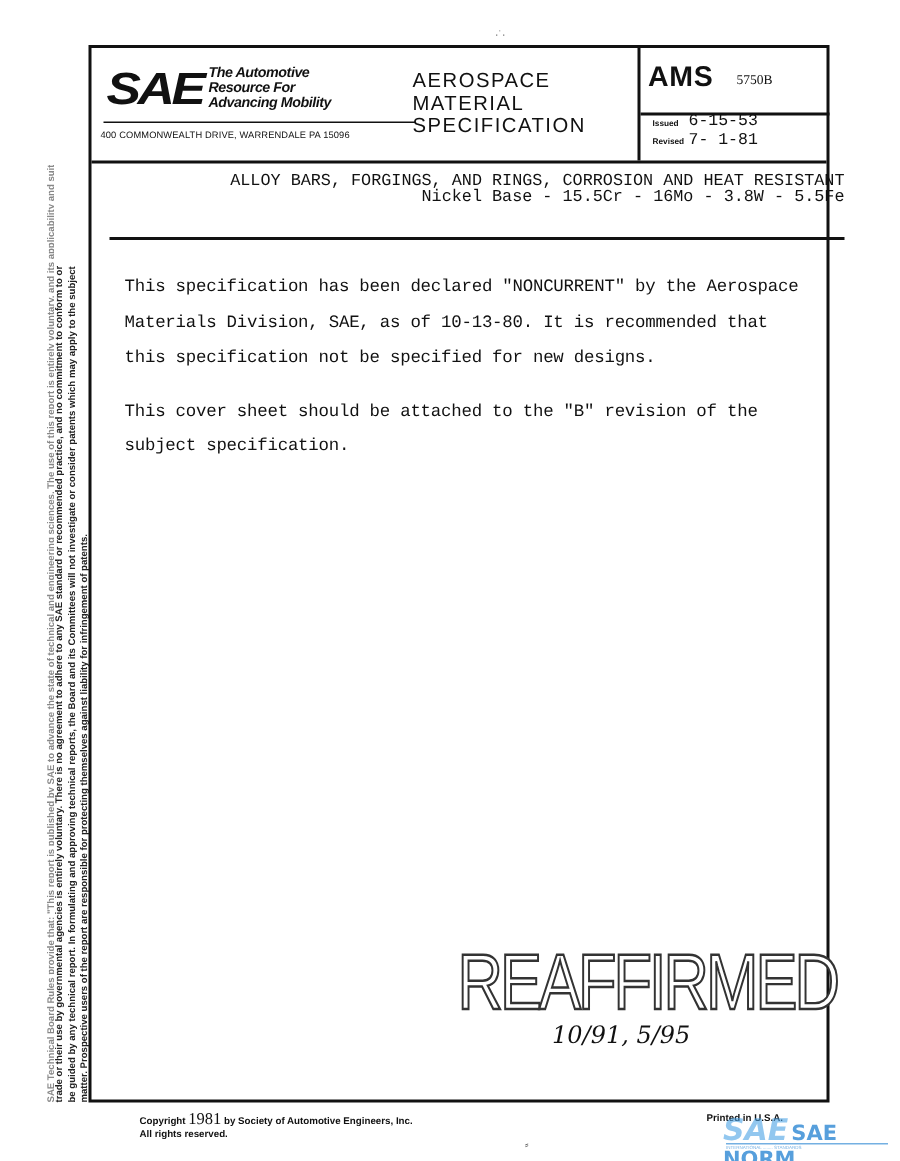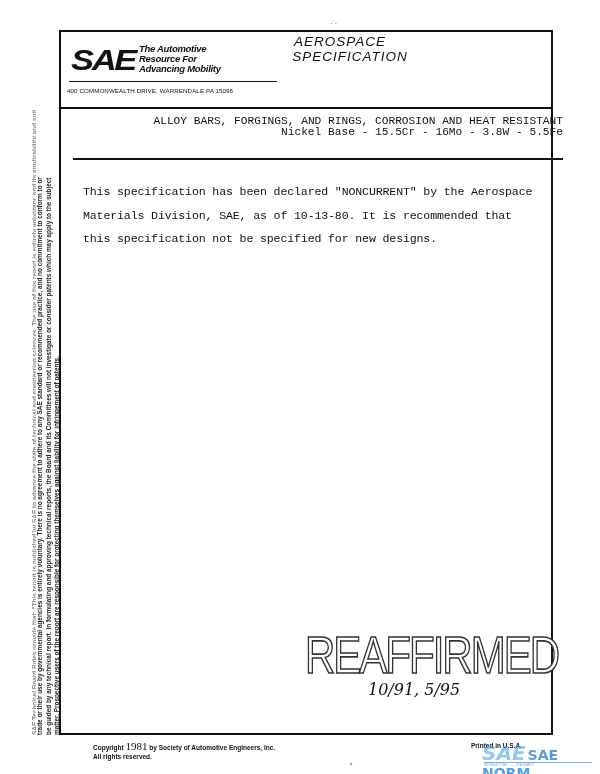--- a/index.html
+++ b/index.html
@@ -30,22 +30,22 @@
     }
     .logo-rule {
       position: absolute; left: 8px; top: 49px; width: 208px; height: 0;
       border-top: 1.5px solid #111;
     }
     .address {
       position: absolute; left: 6px; top: 55px; font-size: 6.2px; letter-spacing: 0.1px;
       white-space: nowrap;
     }
     .ams-title {
-      position: absolute; left: 214px; top: 2px; width: 150px; text-align: center;
-      font-size: 13.5px; line-height: 15px; letter-spacing: 1px; font-style: italic;
+      position: absolute; left: 214px; top: 14px; width: 150px; text-align: left;
+      font-size: 13.5px; line-height: 15px; letter-spacing: 1px;
     }
     .ams-title .line1 { margin-right: 20px; }
     .ams-title .line2 { margin-right: 20px; }
     .ams-box {
       position: absolute; left: 364px; top: 0; width: 126px; height: 75px;
       border-left: 2px solid #111;
     }
     .ams-id {
       position: absolute; left: 0; top: 0; width: 126px; height: 43px;
       border-bottom: 2px solid #111;
@@ -132,32 +132,50 @@
         <div>The Automotive</div>
         <div>Resource For</div>
         <div>Advancing Mobility</div>
       </div>
       <div class="logo-rule"></div>
       <div class="address">400 COMMONWEALTH DRIVE, WARRENDALE PA 15096</div>
     </div>
 
     <div class="ams-title">
       <div class="line1">AEROSPACE</div>
+      <div class="line2">MATERIAL</div>
       <div class="line3">SPECIFICATION</div>
     </div>
 
+    <div class="ams-box">
+      <div class="ams-id">
+        <span class="ams-label">AMS</span>
+        <span class="ams-number">5750B</span>
+      </div>
+      <div class="dates">
+        <div class="date-row issued">
+          <span>Issued</span>
+          <span class="val">6-15-53</span>
+        </div>
+        <div class="date-row revised">
+          <span>Revised</span>
+          <span class="val">7- 1-81</span>
+        </div>
+      </div>
+    </div>
   </div>
 
   <div class="title-block">
     <div>ALLOY BARS, FORGINGS, AND RINGS, CORROSION AND HEAT RESISTANT</div>
     <div>Nickel Base - 15.5Cr - 16Mo - 3.8W - 5.5Fe</div>
   </div>
 
   <div class="body-text">
     <p>This specification has been declared "NONCURRENT" by the Aerospace Materials Division, SAE, as of 10-13-80. It is recommended that this specification not be specified for new designs.</p>
+    <p>This cover sheet should be attached to the "B" revision of the subject specification.</p>
   </div>
 </div>
 
 <div class="stamp">REAFFIRMED</div>
 <div class="stamp-date">10/91, 5/95</div>
 
 <div class="disclaimer">
   <div class="l0">SAE Technical Board Rules provide that: "This report is published by SAE to advance the state of technical and engineering sciences. The use of this report is entirely voluntary, and its applicability and suitability for any particular use, including any patent infringement arising therefrom, is the sole responsibility of the user."</div>
   <div>trade or their use by governmental agencies is entirely voluntary. There is no agreement to adhere to any SAE standard or recommended practice, and no commitment to conform to or</div>
   <div>be guided by any technical report. In formulating and approving technical reports, the Board and its Committees will not investigate or consider patents which may apply to the subject</div>

